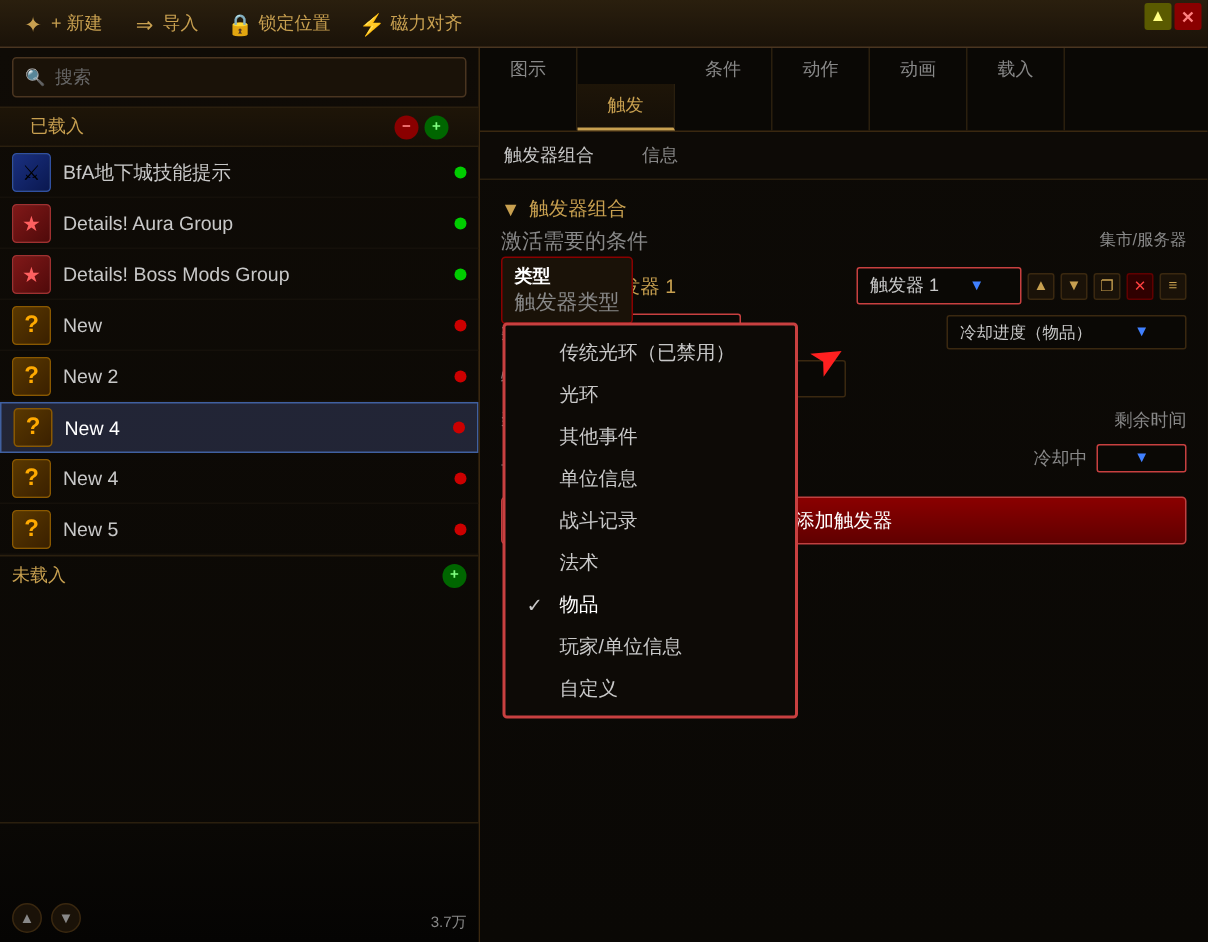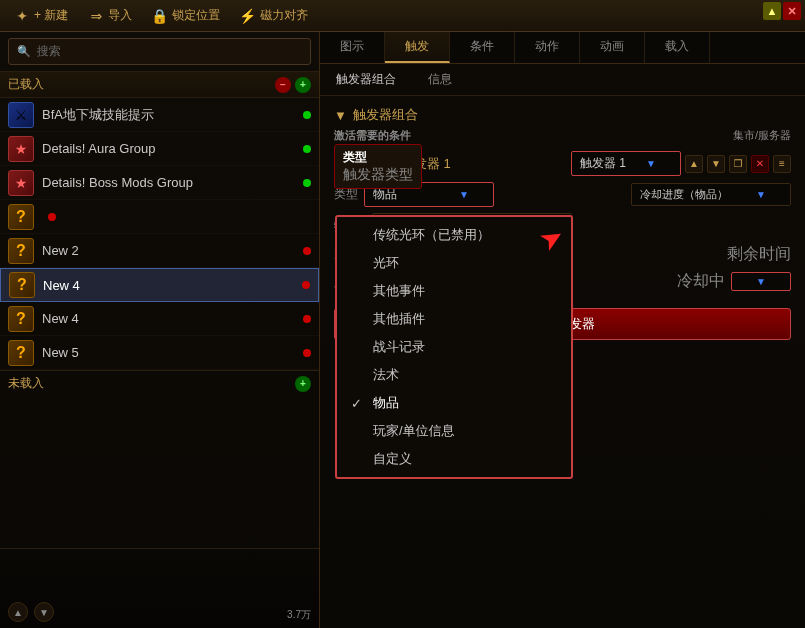--- a/index.html
+++ b/index.html
@@ -108,21 +108,21 @@
       align-items: center;
       gap: 6px;
     }
     .search-input span { color: #666; font-size: 11px; }
 
     
     .section-header {
       display: flex;
       align-items: center;
       justify-content: space-between;
-      padding: 4px 8px;
+      padding: 4px 20px;
       background: linear-gradient(180deg, #1e1508 0%, #150f07 100%);
       border-bottom: 1px solid #2a1f0e;
       color: #c8a050;
       font-size: 12px;
     }
     .section-btns {
       display: flex;
       gap: 4px;
     }
     .section-btn {
@@ -241,20 +241,21 @@
       padding: 6px 20px;
       color: #888;
       font-size: 12px;
       cursor: pointer;
       border-right: 1px solid #2a1f0e;
     }
     .tab.active {
       color: #c8a050;
       background: linear-gradient(180deg, #1e1508 0%, #150f07 100%);
       border-bottom: 2px solid #c8a050;
+      margin-top: 24px;
     }
     .tab-sub-bar {
       display: flex;
       padding: 4px 0;
       border-bottom: 1px solid #2a1f0e;
       background: #0d0a06;
     }
     .tab-sub {
       padding: 3px 16px;
       color: #888;
@@ -320,21 +321,21 @@
     .tooltip-desc {
       color: #888;
       font-size: 14px;
     }
 
     
     .dropdown-menu {
       position: absolute;
       top: 215px;
       left: 335px;
-      width: 238px;
+      width: 197px;
       background: #0d0a06;
       border: 2px solid #c84040;
       border-radius: 3px;
       z-index: 50;
       padding: 4px 0;
     }
     .dd-menu-item {
       padding: 5px 14px;
       color: #c8c8c8;
       font-size: 13px;
@@ -356,21 +357,21 @@
 
     
     .form-row {
       display: flex;
       align-items: center;
       gap: 6px;
       margin-bottom: 6px;
     }
     .form-label {
       color: #888;
-      font-size: 16px;
+      font-size: 12px;
     }
     .form-input {
       background: #0a0805;
       border: 1px solid #3a2810;
       border-radius: 2px;
       color: #c8c8c8;
       font-size: 12px;
       padding: 3px 8px;
       min-width: 120px;
     }
@@ -485,20 +486,21 @@
     </div>
 
     <div class="aura-item">
       <div class="aura-icon red" style="color:#ff6060;">★</div>
       <span class="aura-name">Details! Boss Mods Group</span>
       <div class="aura-indicator green"></div>
     </div>
 
     <div class="aura-item">
       <div class="aura-icon q-mark">?</div>
+      <span class="aura-name">New</span>
       <div class="aura-indicator red-dot"></div>
     </div>
 
     <div class="aura-item">
       <div class="aura-icon q-mark">?</div>
       <span class="aura-name">New 2</span>
       <div class="aura-indicator red-dot"></div>
     </div>
 
     <div class="aura-item selected">
@@ -567,21 +569,21 @@
     </div>
   </div>
 
   <div class="content-area">
 
     <div class="section-title">
       <span class="arrow">▼</span>
       <span>触发器组合</span>
     </div>
     <div style="display:flex;justify-content:space-between;margin-bottom:8px;">
-      <span style="color:#888;font-size:11px;font-weight:bold;">激活需要的条件</span>
+      <span style="color:#888;font-size:14px;">激活需要的条件</span>
       <span style="color:#888;font-size:11px;">集市/服务器</span>
     </div>
 
     <div style="display:flex;align-items:center;margin-bottom:6px;padding-left:48px;">
       <div class="section-title" style="margin:0;">
         <span class="arrow">▼</span>
         <span>触发器 1</span>
       </div>
       <div style="margin-left:auto;display:flex;gap:4px;align-items:center;">
 
@@ -658,21 +660,21 @@
   <div class="dd-menu-item">
     <span class="check"></span>
     <span>光环</span>
   </div>
   <div class="dd-menu-item">
     <span class="check"></span>
     <span>其他事件</span>
   </div>
   <div class="dd-menu-item">
     <span class="check"></span>
-    <span>其他插件</span>
+    <span>单位信息</span>
   </div>
   <div class="dd-menu-item">
     <span class="check"></span>
     <span>战斗记录</span>
   </div>
   <div class="dd-menu-item">
     <span class="check"></span>
     <span>法术</span>
   </div>
   <div class="dd-menu-item checked">

